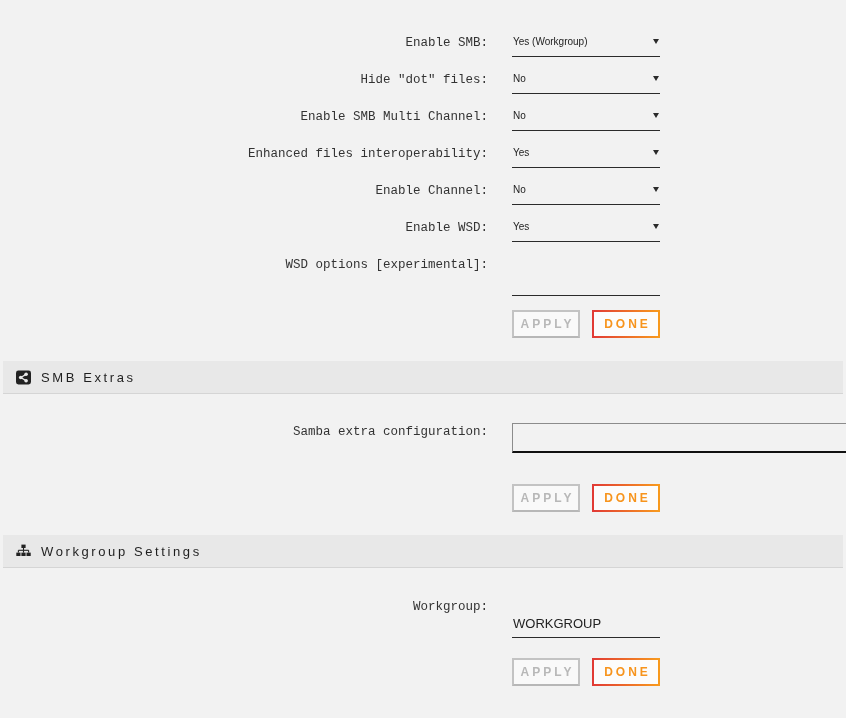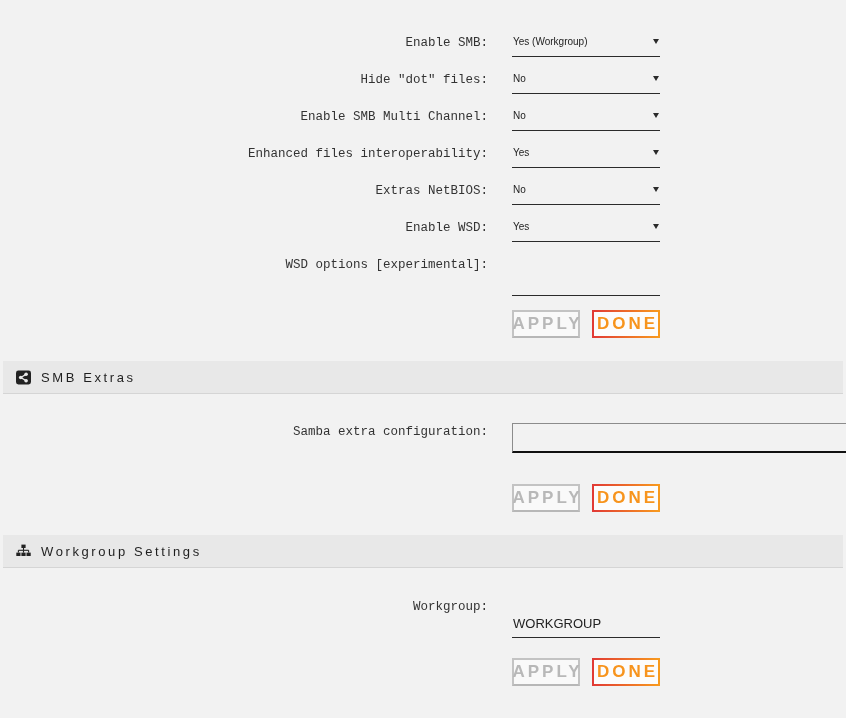--- a/index.html
+++ b/index.html
@@ -103,21 +103,21 @@
     display: flex;
     gap: 12px;
     margin-left: 512px;
   }
   .btn-row.m1 { margin-top: 8px; }
   .btn-row.m2 { margin-top: 27px; }
   .btn-row.m3 { margin-top: 20px; }
   .btn {
     width: 68px; height: 28px;
     font-family: "Liberation Sans", "DejaVu Sans", sans-serif;
-    font-size: 17px;
+    font-size: 12px;
     font-weight: bold;
     letter-spacing: 3px;
     text-indent: 3px;
     cursor: pointer;
     display: inline-flex;
     align-items: center;
     justify-content: center;
   }
   .btn-apply {
     border: 2px solid #c3c3c3;
@@ -167,21 +167,21 @@
 
     <div class="frow">
       <div class="flabel">Enhanced files interoperability:</div>
       <div class="ctl-select">
         <span>Yes</span>
         <span class="caret"></span>
       </div>
     </div>
 
     <div class="frow">
-      <div class="flabel">Extras NetBIOS:</div>
+      <div class="flabel">Enable Channel:</div>
       <div class="ctl-select">
         <span>No</span>
         <span class="caret"></span>
       </div>
     </div>
 
     <div class="frow">
       <div class="flabel">Enable WSD:</div>
       <div class="ctl-select">
         <span>Yes</span>

